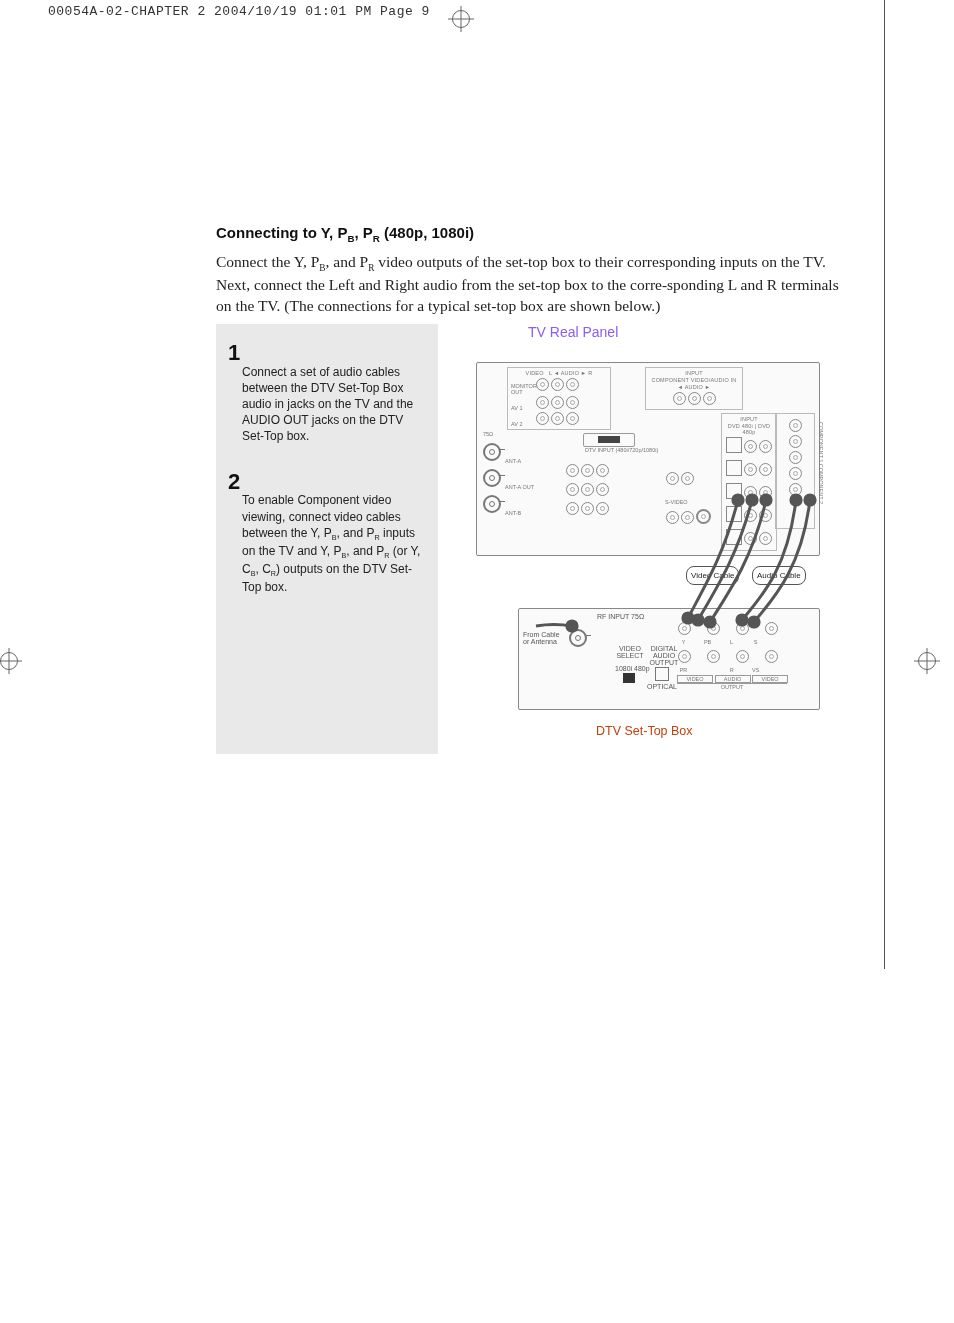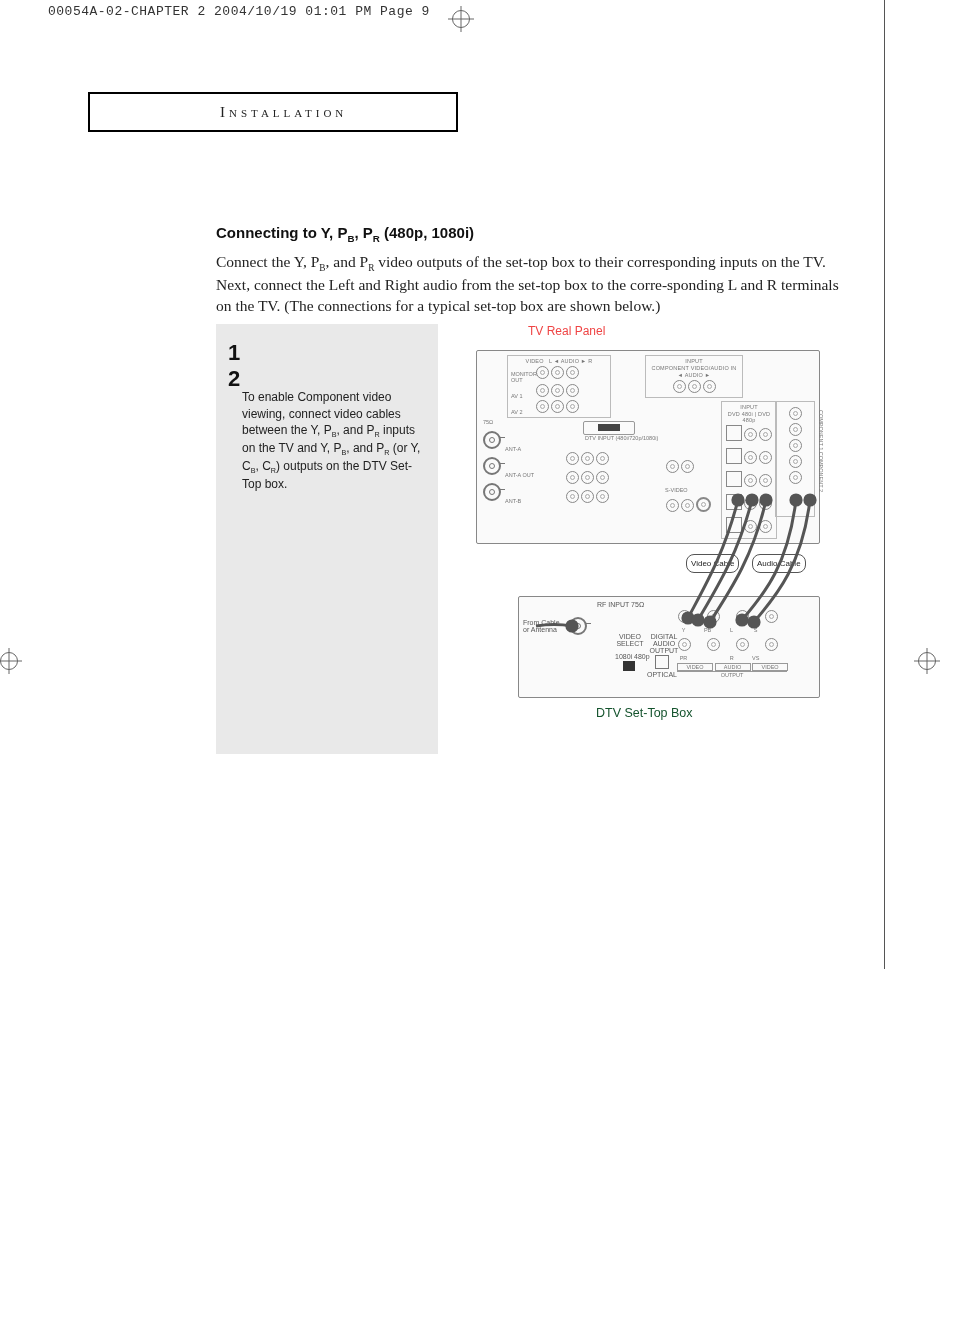--- a/index.html
+++ b/index.html
@@ -150,30 +150,30 @@
 
   
   .figure-area {
     position: absolute;
     left: 466px;
     top: 324px;
     width: 390px;
   }
   .fig-label-top {
     font-family: Helvetica, Arial, sans-serif;
-    font-size: 12px;
-    color: #ef4444;
-    margin-bottom: 12px;
+    font-size: 14px;
+    color: #8b5cf6;
+    margin-bottom: 22px;
     margin-left: 62px;
   }
   .fig-label-bot {
     font-family: Helvetica, Arial, sans-serif;
     font-size: 12.5px;
-    color: #14532d;
-    margin-top: 8px;
+    color: #c2410c;
+    margin-top: 14px;
     margin-left: 130px;
   }
   .panel {
     border: 1px solid #888;
     border-radius: 2px;
     background: #fafafa;
     position: relative;
     box-sizing: border-box;
   }
   .tv-panel {
@@ -328,37 +328,35 @@
     </div>
   <div class="crosshair ch-right">
       <span class="circ"></span>
     </div>
   <div class="crosshair ch-left">
       <span class="circ"></span>
     </div>
 
   <div class="slug">00054A-02-CHAPTER 2  2004/10/19  01:01 PM  Page 9</div>
 
-  <div class="chapter-tab">
-    <span class="label">Installation</span>
-  </div>
 
 
   <div class="h2">
     <span>Connecting to Y, P</span><sub>B</sub><span>, P</span><sub>R</sub><span> (480p, 1080i)</span>
   </div>
 
   <div class="intro">
     <span>Connect the Y, P</span><sub>B</sub><span>, and P</span><sub>R</sub><span> video outputs of the set-top box to their corresponding inputs</span>
     <span>on the TV. Next, connect the Left and Right audio from the set-top box to the corre-sponding</span>
     <span>L and R terminals on the TV. (The connections for a typical set-top box are shown below.)</span>
   </div>
 
   <div class="steps-box">
     <div class="step-num">1</div>
+    <div class="step-body">Connect a set of audio cables between the DTV Set-Top Box audio in jacks on the TV and the AUDIO OUT jacks on the DTV Set-Top box.</div>
 
     <div class="step-num">2</div>
     <div class="step-body">
       <span>To enable Component video viewing, connect video cables between the Y, P</span><sub>B</sub><span>, and P</span><sub>R</sub><span> inputs on the TV and Y, P</span><sub>B</sub><span>, and P</span><sub>R</sub><span> (or Y, C</span><sub>B</sub><span>, C</span><sub>R</sub><span>) outputs on the DTV Set-Top box.</span>
     </div>
 
   </div>
 
   <div class="figure-area">
     <div class="fig-label-top">TV Real Panel</div>

